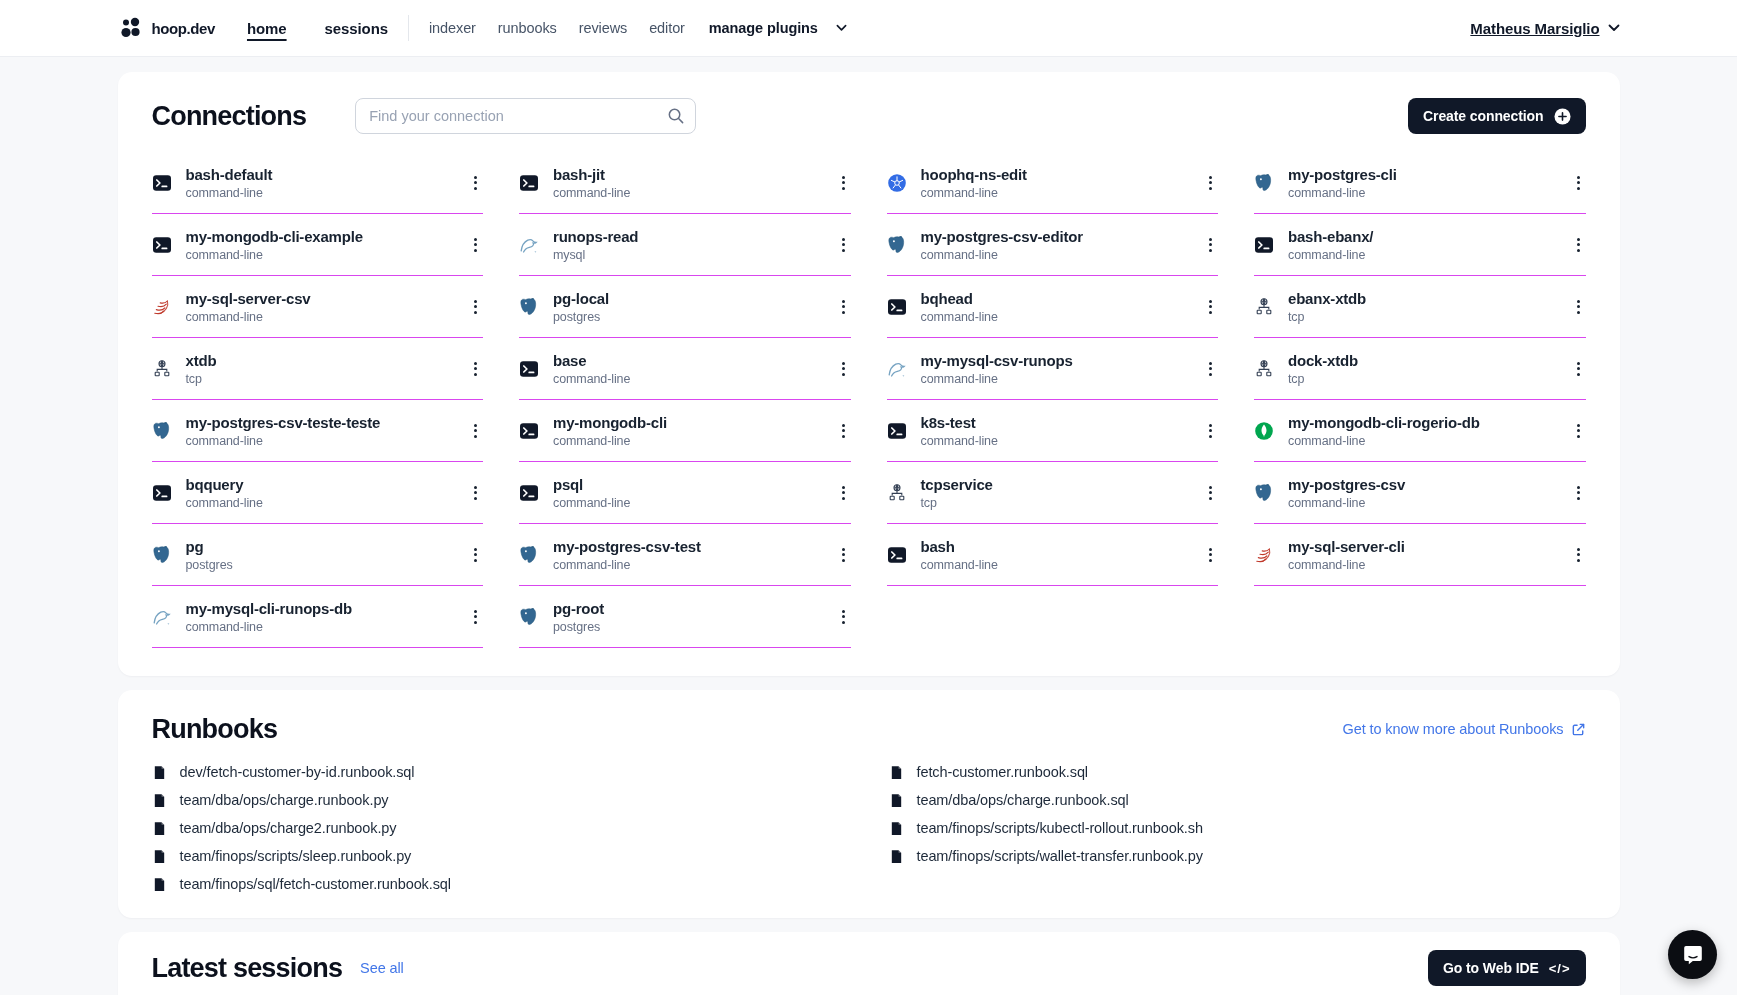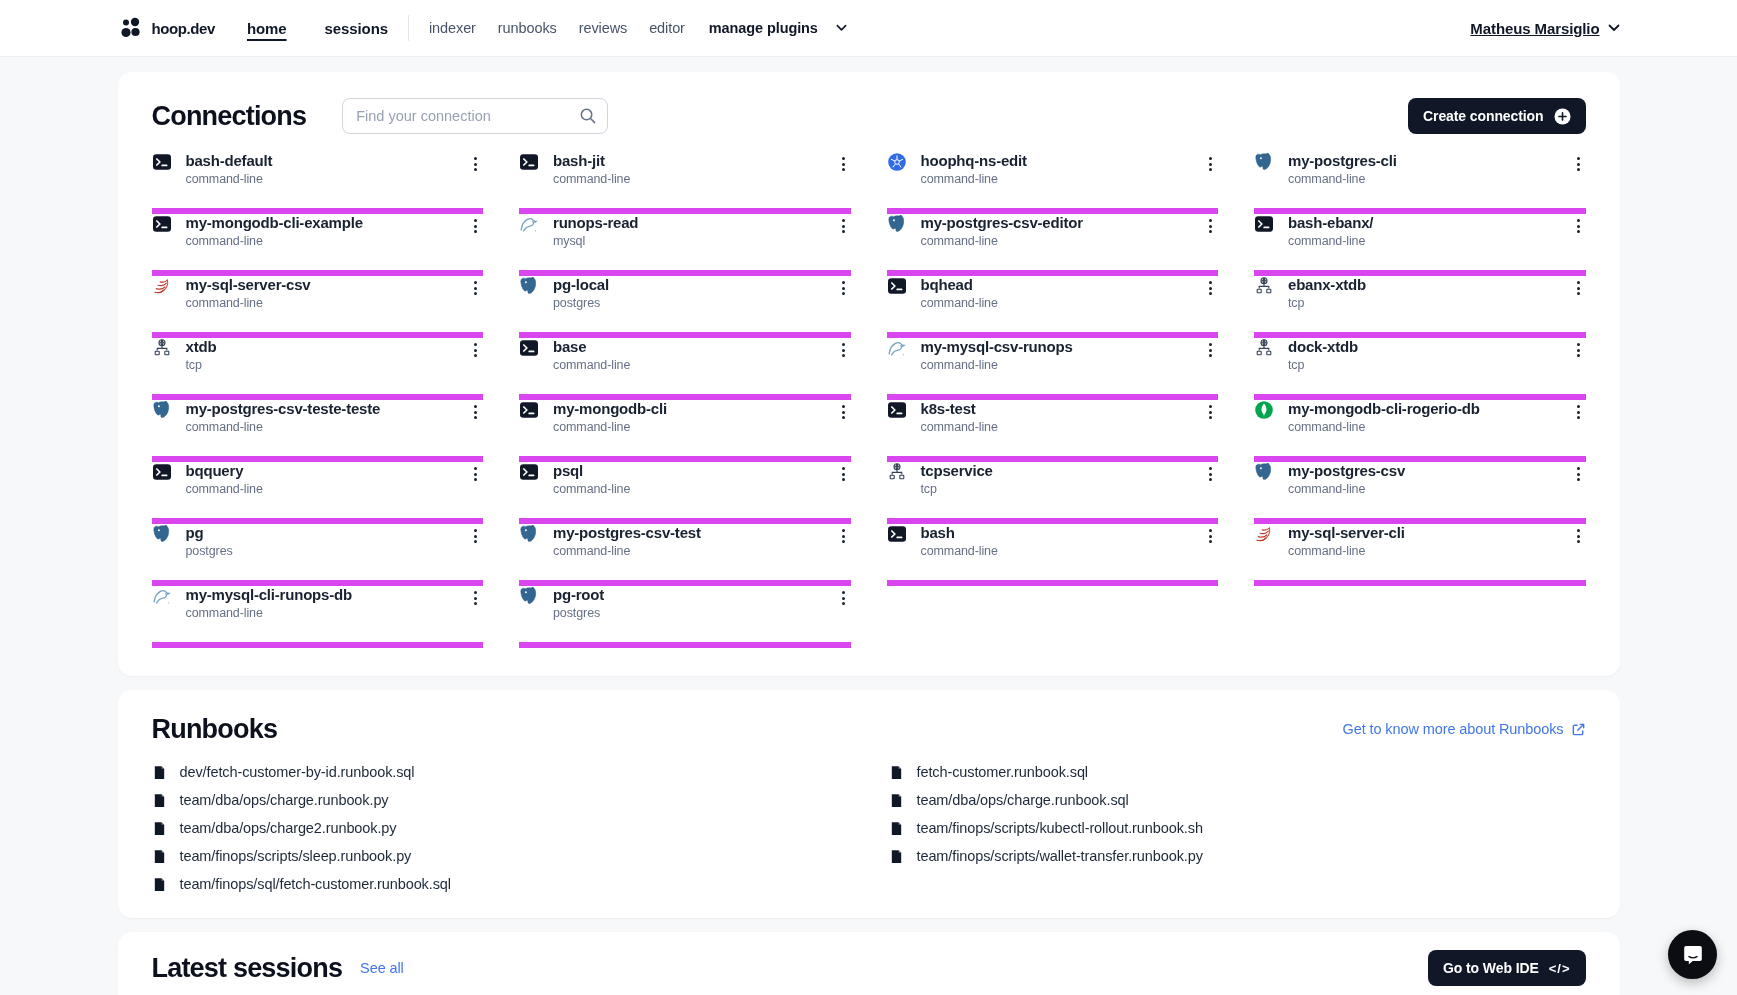--- a/index.html
+++ b/index.html
@@ -33,32 +33,32 @@
 
   
   .card { background:#fff; border-radius:14px; box-shadow:0 1px 2px rgba(16,24,40,.04); }
 
   
   .connections-card { margin-top:15px; padding:26px 34px 28px; }
   .conn-header { display:flex; align-items:center; height:36px;gap:19px; }
   .section-title { font-size:27px; font-weight:700; letter-spacing:-0.8px; color:#0c111d; }
   .search-wrap { position:relative; margin-left:17px; }
   .search-wrap input {
-    width:266px; height:36px; border:1px solid #d0d5dd; border-radius:8px;
-    padding:0 40px 0 13px; font-size:14.5px; font-family:inherit; color:#101828; outline:none; background:#fff;
+    width:341px; height:36px; border:1px solid #d0d5dd; border-radius:8px;
+    padding:0 40px 0 13px; font-size:14.5px; font-family:inherit; color:#101828; outline:none; background:#fff;margin-left:13px;
   }
   .search-wrap input::placeholder { color:#98a2b3; }
   .search-wrap .search-ic { position:absolute; right:11px; top:8px; width:19px; height:19px; }
   .btn-dark {
     display:flex; align-items:center; gap:10px; height:36px; padding:0 15px;
     background:#101828; color:#fff; border:none; border-radius:8px;
     font-size:14px; font-weight:700; font-family:inherit; cursor:pointer; letter-spacing:-0.1px;
   }
   .conn-grid { margin-top:18px; display:grid; grid-template-columns:repeat(4,1fr); column-gap:36px; }
-  .conn-item { height:62px; display:flex; border-bottom:6px solid #d946ef; cursor:pointer; }
+  .conn-item { height:62px; display:flex; align-items:center; border-bottom:1px solid #d946ef; cursor:pointer; }
   .ci-icon { width:20px; height:20px; margin-right:14px; flex-shrink:0; }
   .ci-icon svg { width:20px; height:20px; display:block; }
   .ci-name { font-size:15px; font-weight:700; color:#182230; letter-spacing:-0.2px; }
   .ci-sub { font-size:12.5px; color:#667085; margin-top:3px; }
   .kebab { margin-left:auto; padding:5px 6px; display:flex; flex-direction:column; gap:2.5px; cursor:pointer; border-radius:6px; }
   .kebab i { width:3px; height:3px; border-radius:50%; background:#182230; }
 
   
   .runbooks-card { margin-top:14px; padding:24px 34px 10px; }
   .rb-header { display:flex; align-items:center; height:30px; }

